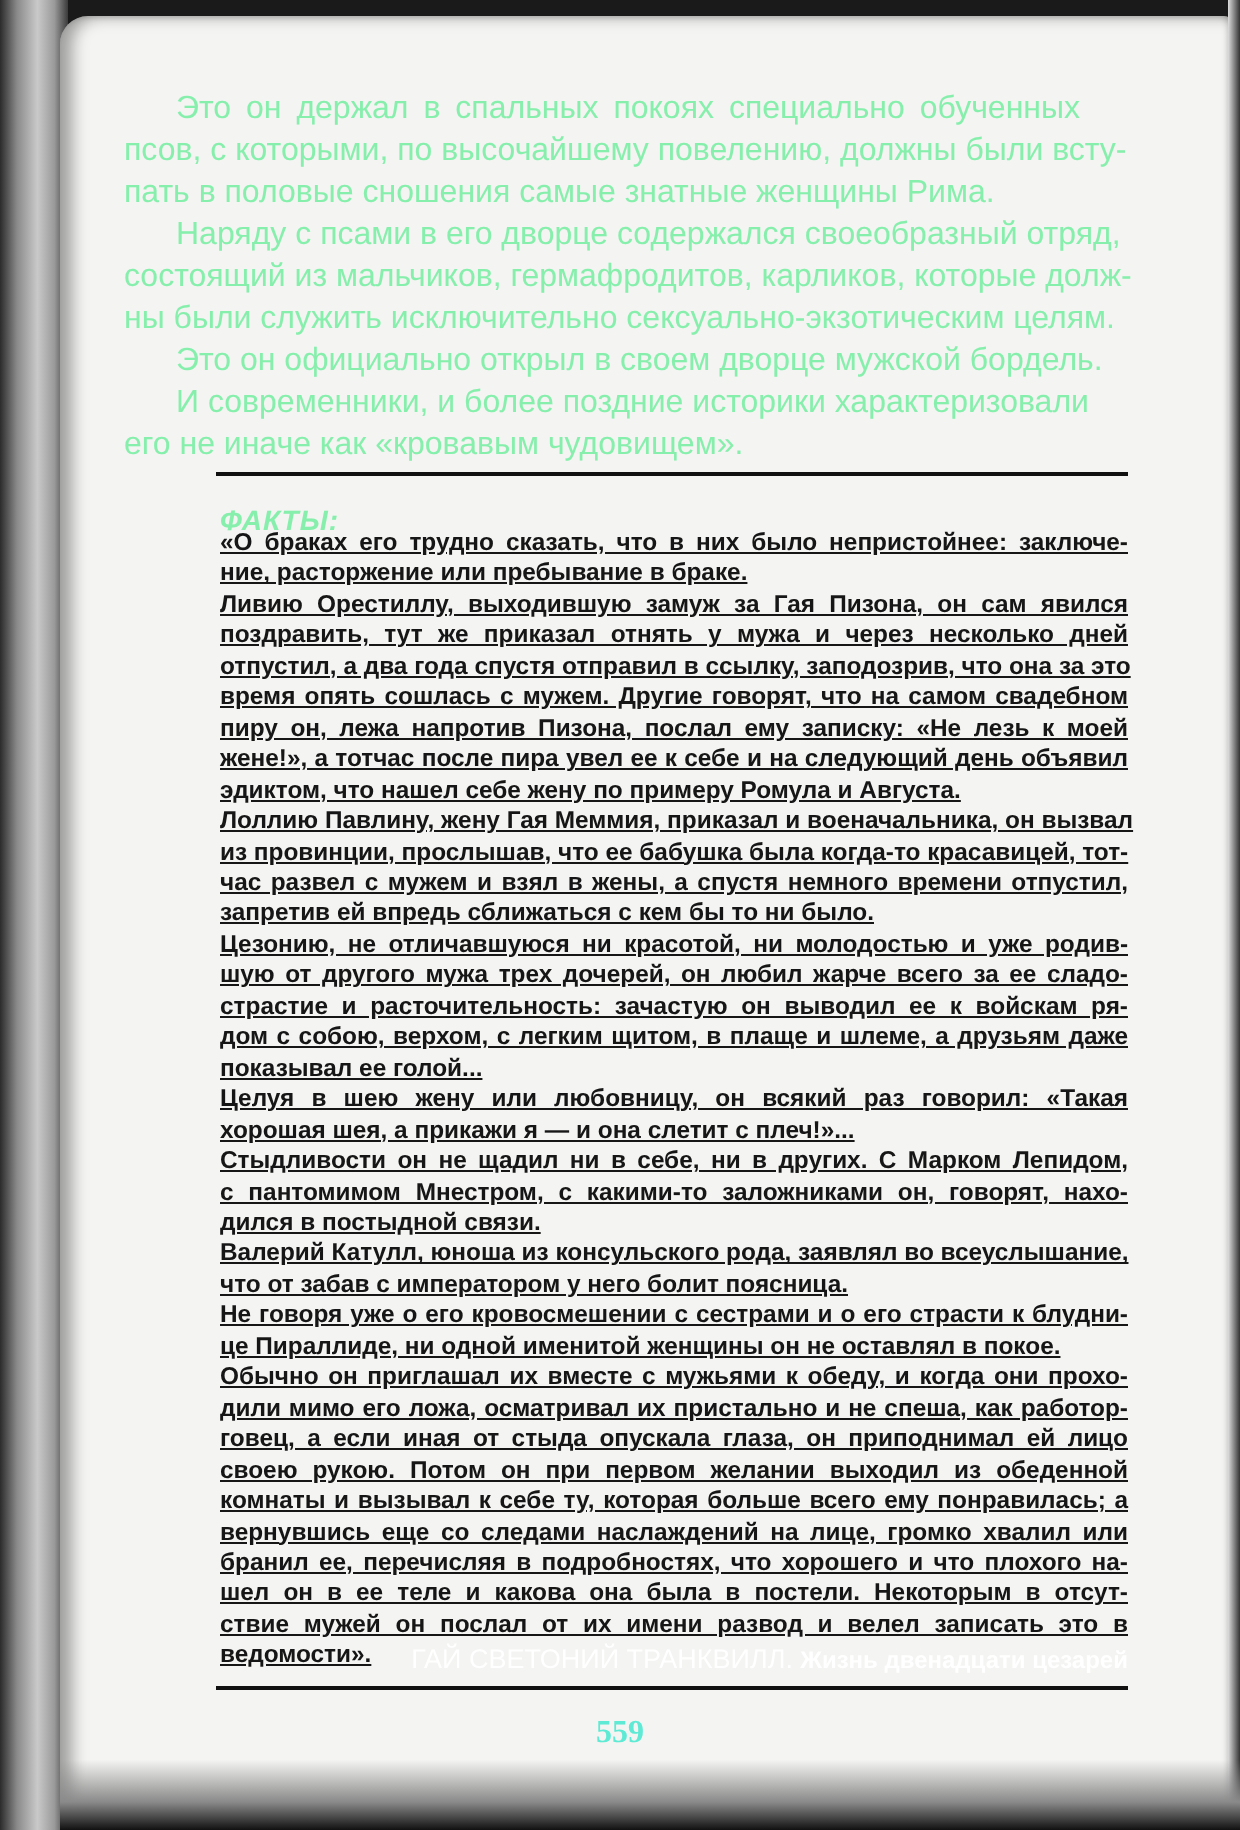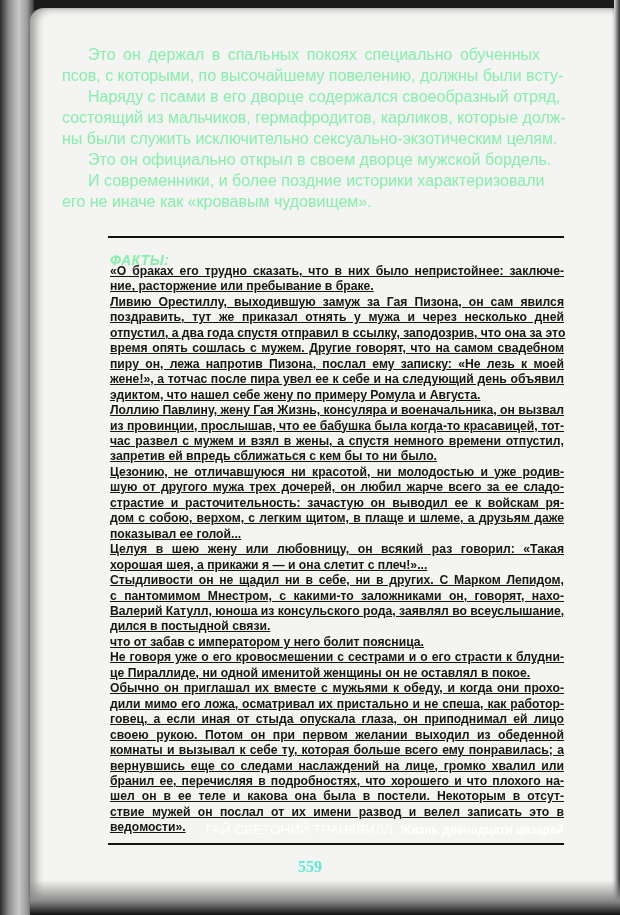--- a/index.html
+++ b/index.html
@@ -71,55 +71,56 @@
 <body>
 
 <div class="spine"></div>
 <div class="page"></div>
 <div class="right-edge"></div>
 <div class="bottom-shade"></div>
 
 <div class="intro" id="intro">
     <span class="line indent">Это он держал в спальных покоях специально обученных</span>
     <span class="line">псов, с которыми, по высочайшему повелению, должны были всту-</span>
+    <span class="line last">пать в половые сношения самые знатные женщины Рима.</span>
     <span class="line indent">Наряду с псами в его дворце содержался своеобразный отряд,</span>
     <span class="line">состоящий из мальчиков, гермафродитов, карликов, которые долж-</span>
     <span class="line last">ны были служить исключительно сексуально-экзотическим целям.</span>
     <span class="line last indent">Это он официально открыл в своем дворце мужской бордель.</span>
     <span class="line indent">И современники, и более поздние историки характеризовали</span>
     <span class="line last">его не иначе как «кровавым чудовищем».</span>
   </div>
 
 <div class="rule-top"></div>
 <div class="facts-heading">ФАКТЫ:</div>
 <div class="facts" id="facts">
     <span class="line">«О браках его трудно сказать, что в них было непристойнее: заключе-</span>
     <span class="line last">ние, расторжение или пребывание в браке.</span>
     <span class="line">Ливию Орестиллу, выходившую замуж за Гая Пизона, он сам явился</span>
     <span class="line">поздравить, тут же приказал отнять у мужа и через несколько дней</span>
     <span class="line">отпустил, а два года спустя отправил в ссылку, заподозрив, что она за это</span>
     <span class="line">время опять сошлась с мужем. Другие говорят, что на самом свадебном</span>
     <span class="line">пиру он, лежа напротив Пизона, послал ему записку: «Не лезь к моей</span>
     <span class="line">жене!», а тотчас после пира увел ее к себе и на следующий день объявил</span>
     <span class="line last">эдиктом, что нашел себе жену по примеру Ромула и Августа.</span>
-    <span class="line">Лоллию Павлину, жену Гая Жизнь, консуляра и военачальника, он вызвал</span>
+    <span class="line">Лоллию Павлину, жену Гая Меммия, приказал и военачальника, он вызвал</span>
     <span class="line">из провинции, прослышав, что ее бабушка была когда-то красавицей, тот-</span>
     <span class="line">час развел с мужем и взял в жены, а спустя немного времени отпустил,</span>
     <span class="line last">запретив ей впредь сближаться с кем бы то ни было.</span>
     <span class="line">Цезонию, не отличавшуюся ни красотой, ни молодостью и уже родив-</span>
     <span class="line">шую от другого мужа трех дочерей, он любил жарче всего за ее сладо-</span>
     <span class="line">страстие и расточительность: зачастую он выводил ее к войскам ря-</span>
     <span class="line">дом с собою, верхом, с легким щитом, в плаще и шлеме, а друзьям даже</span>
     <span class="line last">показывал ее голой...</span>
     <span class="line">Целуя в шею жену или любовницу, он всякий раз говорил: «Такая</span>
     <span class="line last">хорошая шея, а прикажи я — и она слетит с плеч!»...</span>
     <span class="line">Стыдливости он не щадил ни в себе, ни в других. С Марком Лепидом,</span>
     <span class="line">с пантомимом Мнестром, с какими-то заложниками он, говорят, нахо-</span>
+    <span class="line last">дился в постыдной связи.</span>
     <span class="line">Валерий Катулл, юноша из консульского рода, заявлял во всеуслышание,</span>
-    <span class="line last">дился в постыдной связи.</span>
     <span class="line last">что от забав с императором у него болит поясница.</span>
     <span class="line">Не говоря уже о его кровосмешении с сестрами и о его страсти к блудни-</span>
     <span class="line last">це Пираллиде, ни одной именитой женщины он не оставлял в покое.</span>
     <span class="line">Обычно он приглашал их вместе с мужьями к обеду, и когда они прохо-</span>
     <span class="line">дили мимо его ложа, осматривал их пристально и не спеша, как работор-</span>
     <span class="line">говец, а если иная от стыда опускала глаза, он приподнимал ей лицо</span>
     <span class="line">своею рукою. Потом он при первом желании выходил из обеденной</span>
     <span class="line">комнаты и вызывал к себе ту, которая больше всего ему понравилась; а</span>
     <span class="line">вернувшись еще со следами наслаждений на лице, громко хвалил или</span>
     <span class="line">бранил ее, перечисляя в подробностях, что хорошего и что плохого на-</span>

